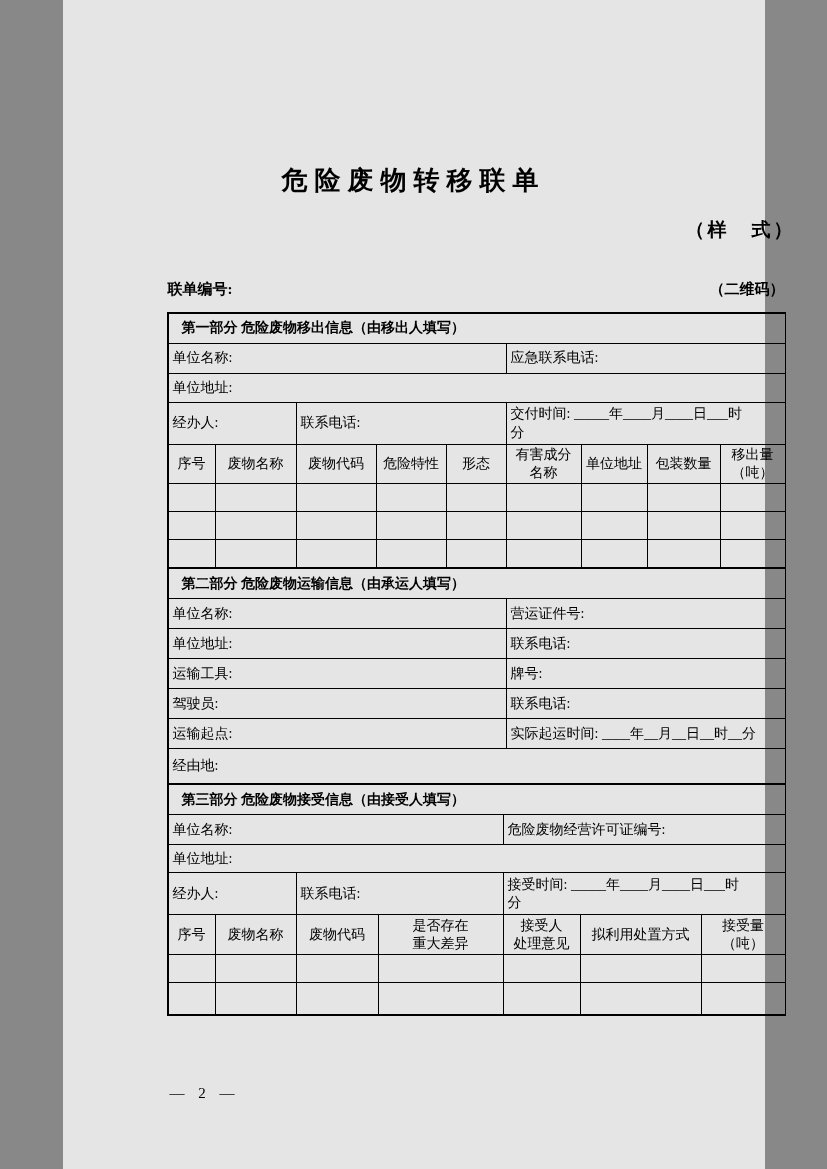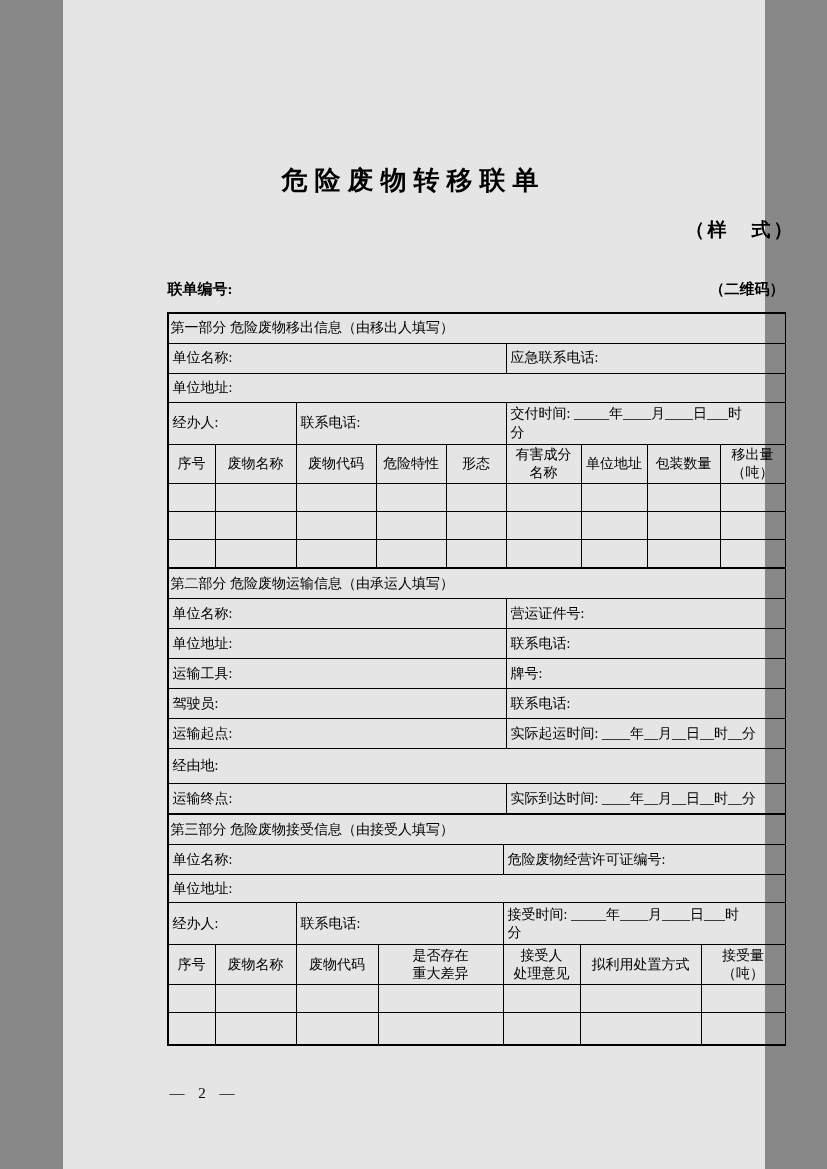--- a/index.html
+++ b/index.html
@@ -54,22 +54,22 @@
   }
   td {
     border: 1px solid #000;
     font-size: 14px;
     line-height: 1.3;
     padding: 2px 4px;
     vertical-align: middle;
     overflow: hidden;
   }
   td.section {
-    font-weight: normal;
-    padding-left: 2px;
+    font-weight: bold;
+    padding-left: 13px;
   }
   td.hdr {
     text-align: center;
     white-space: pre-line;
     padding: 1px 2px;
   }
   td.time {
     white-space: pre-line;
   }
   tr.h28 td { height: 28px; }
@@ -205,24 +205,20 @@
         <td>驾驶员:</td>
         <td>联系电话:</td>
       </tr>
       <tr class="h30">
         <td>运输起点:</td>
         <td class="time">实际起运时间: ____年__月__日__时__分</td>
       </tr>
       <tr class="h35">
         <td colspan="2">经由地:</td>
       </tr>
-      <tr class="h30">
-        <td>运输终点:</td>
-        <td class="time">实际到达时间: ____年__月__日__时__分</td>
-      </tr>
     </tbody>
       </table>
 
     <table>
       <colgroup>
         <col style="width:47px">
           <col style="width:81px">
           <col style="width:82px">
         <col style="width:125px">
           <col style="width:77px">

